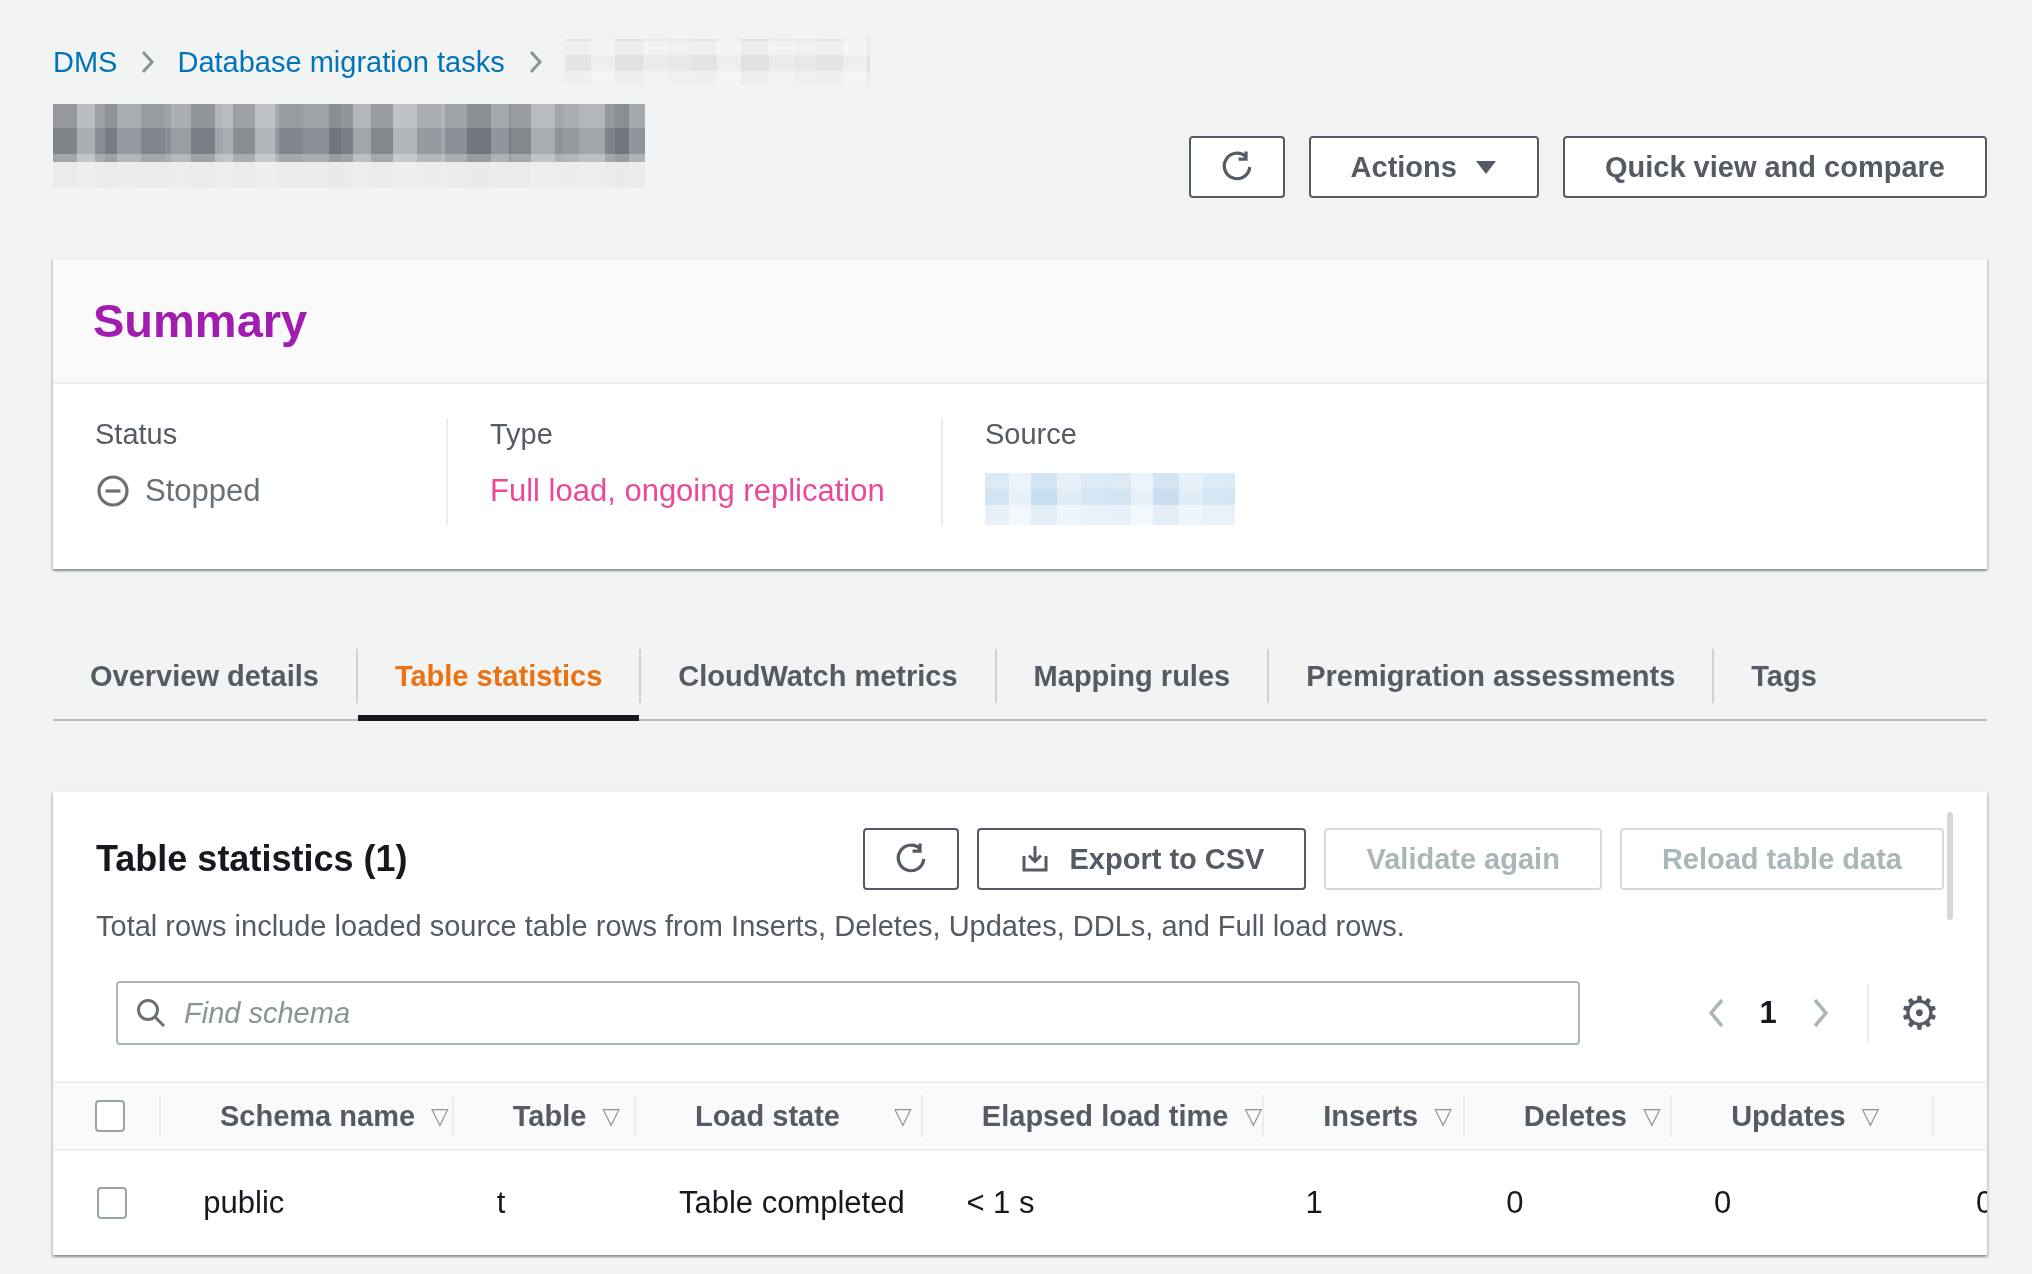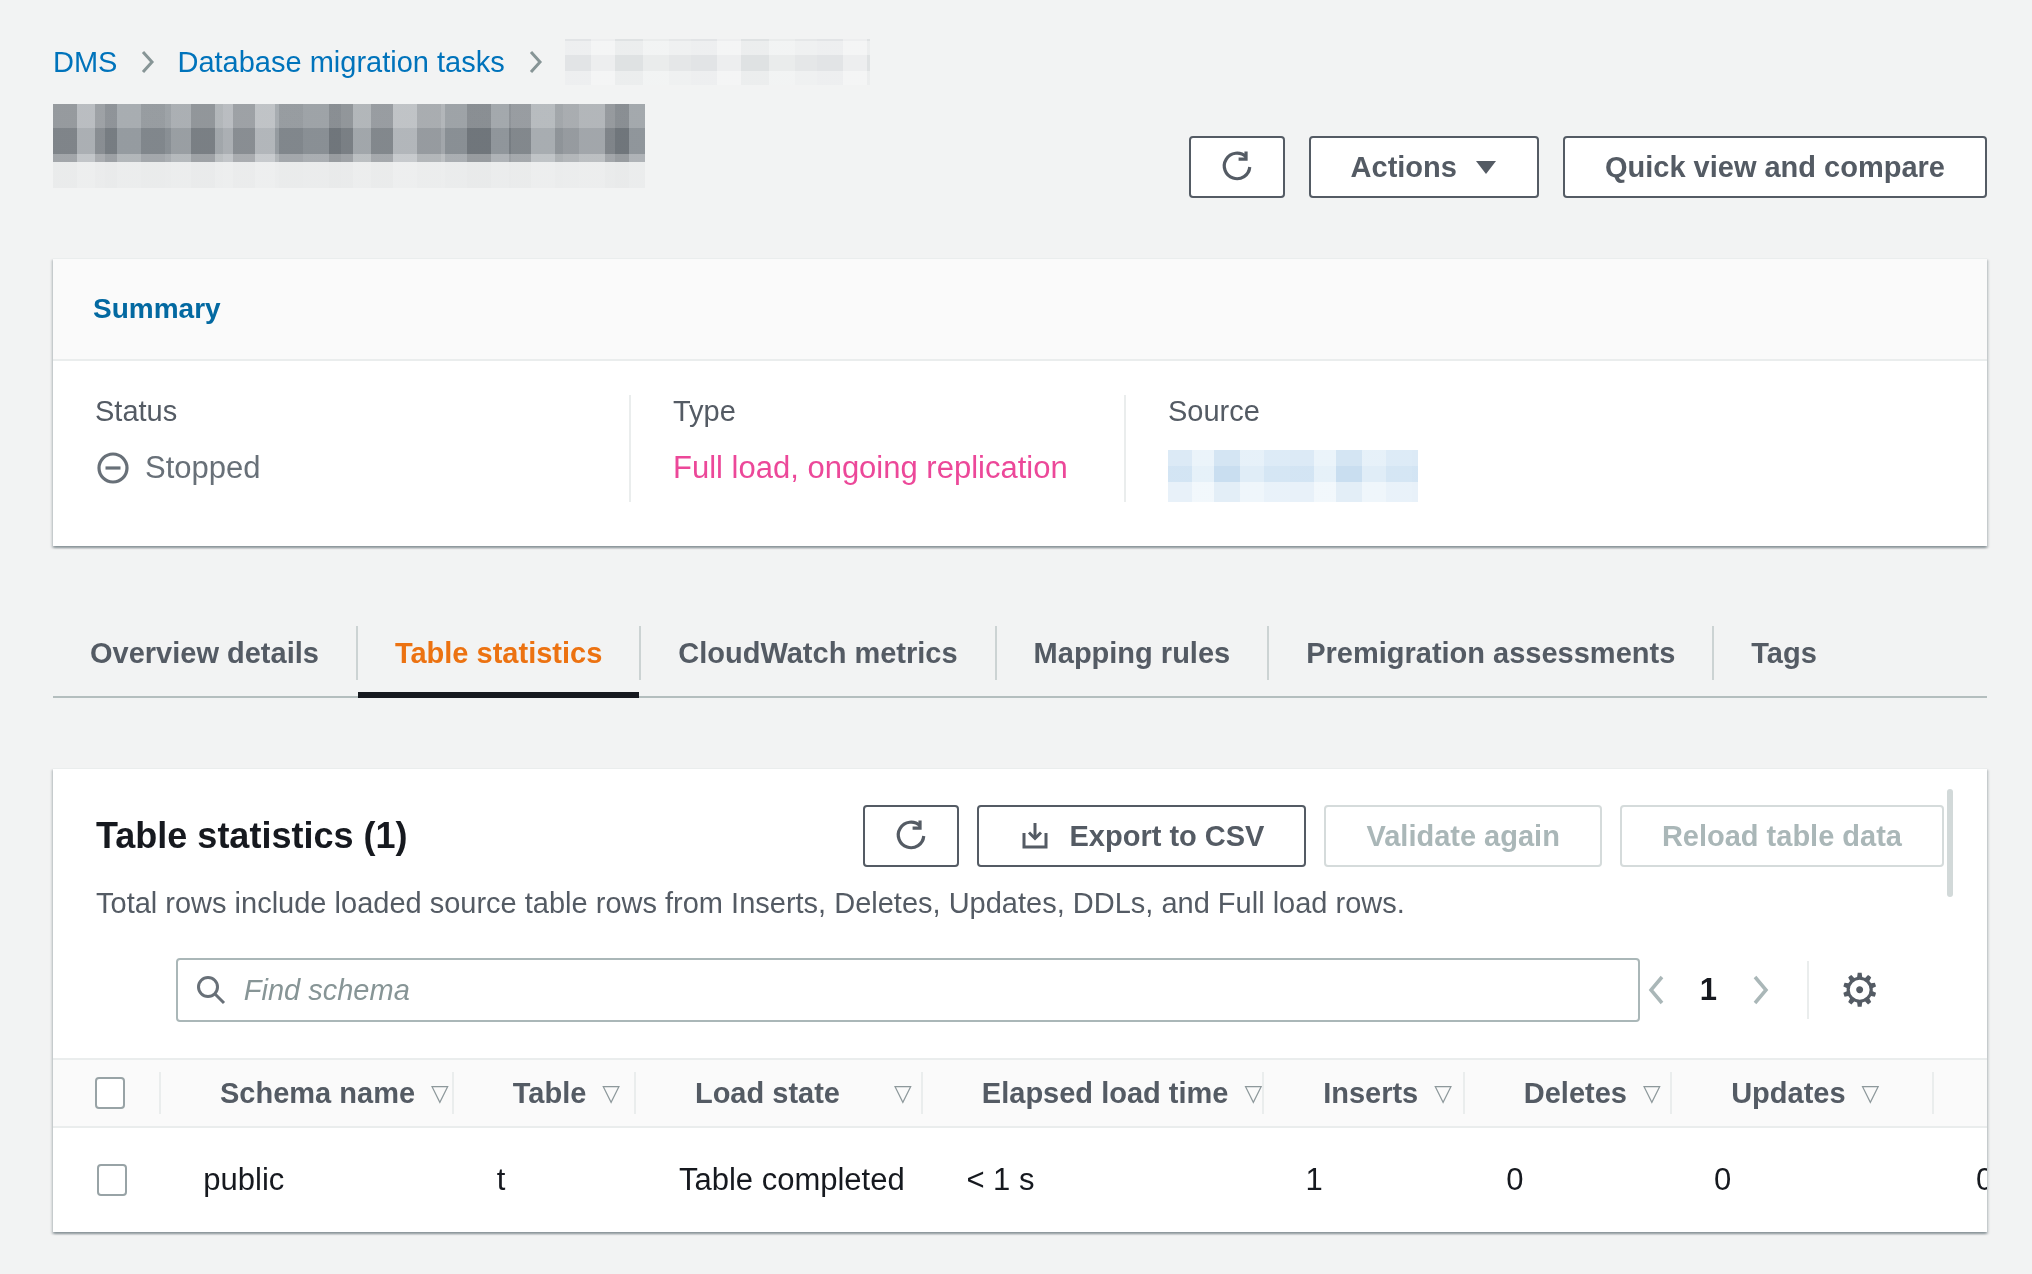--- a/index.html
+++ b/index.html
@@ -55,46 +55,46 @@
   .btn.disabled { color:#aab7b8; border-color:#d5dbdb; cursor:default; }
 
   
   .card {
     background:#fff;
     box-shadow:0 2px 2px rgba(0,28,36,.3), 2px 2px 2px rgba(0,28,36,.1), -2px 2px 2px rgba(0,28,36,.1);
     border-top:1px solid #eaeded;
   }
   .summary-card { margin-top:60px; }
   .card-header { background:#fafafa; padding:34px 40px; border-bottom:2px solid #eaeded; }
-  .card-header h2 { font-size:28px; font-weight:bold; color:#0369a1; }
+  .card-header h2 { font-size:47px; font-weight:bold; color:#a21caf; }
 
   .summary-body { display:flex; padding:34px 0 44px; }
   .sum-col { padding-left:42px; }
   .sum-col + .sum-col { border-left:2px solid #eaeded; }
-  .col-status { width:576px; } .col-type { width:495px; } .col-source { width:475px; } .col-target { width:472px; }
+  .col-status { width:393px; } .col-type { width:495px; } .col-source { width:475px; } .col-target { width:472px; }
   .field-label { color:#545b64; font-size:29px; margin-bottom:22px; }
   .field-value { font-size:31px; color:#ec4899; }
   .status-value { display:flex; align-items:center; gap:14px; color:#687078; font-size:31px; }
 
   
   .tabs { margin-top:64px; display:flex; align-items:stretch; height:88px; border-bottom:2px solid #b4bebe; }
   .tab { display:flex; align-items:center; padding:0 37px; font-weight:bold; font-size:29px; color:#545b64; position:relative; cursor:pointer; white-space:nowrap; }
   .tab.active { color:#ec7211; }
   .tab.active::after { content:""; position:absolute; left:0; right:0; bottom:-2px; height:6px; background:#16191f; }
   .tab-divider { width:2px; background:#ccd3d3; margin:16px 0; }
 
   
   .table-card { margin-top:70px; position:relative; overflow:hidden; padding-top:36px; }
   .panel-pad { margin:0 43px; }
   .panel-header { display:flex; justify-content:space-between; align-items:center; }
   .panel-header h2 { font-size:36px; font-weight:bold; }
   .panel-actions { display:flex; gap:18px; }
   .panel-desc { margin-top:20px; color:#545b64; font-size:29px; }
 
-  .search-row { display:flex; align-items:center; justify-content:center; margin-top:38px;padding-left:20px; }
+  .search-row { display:flex; align-items:center; justify-content:space-between; margin-top:38px;padding-left:20px; }
   .search-box { position:relative; width:1464px; height:64px; }
   .search-box input {
     width:100%; height:100%; border:2px solid #aab7b8; border-radius:4px;
     font-size:29px; padding:0 20px 0 66px; font-family:inherit; color:#16191f; outline:none; background:#fff;
   }
   .search-box input::placeholder { color:#879596; font-style:italic; }
   .search-icon { position:absolute; left:18px; top:15px; color:#687078; }
 
   .pagination { display:flex; align-items:center; }
   .page-btn { background:none; border:none; color:#aab7b8; display:flex; align-items:center; padding:6px; cursor:pointer; }

